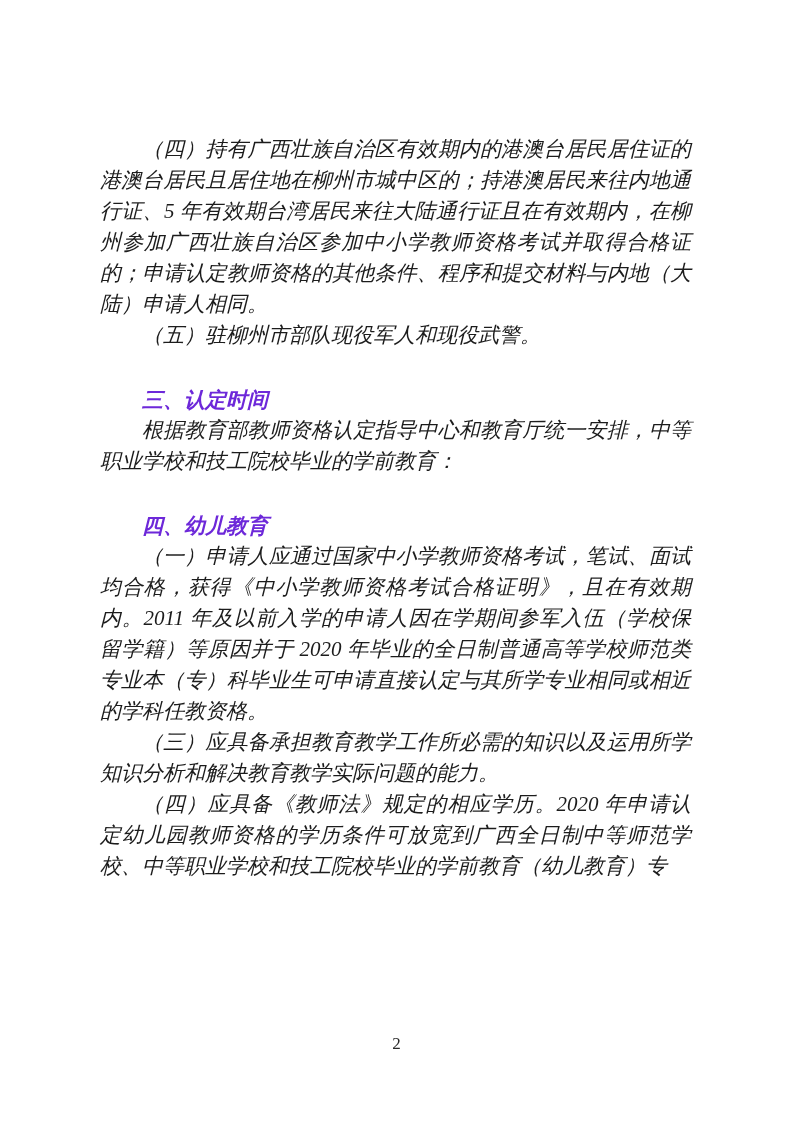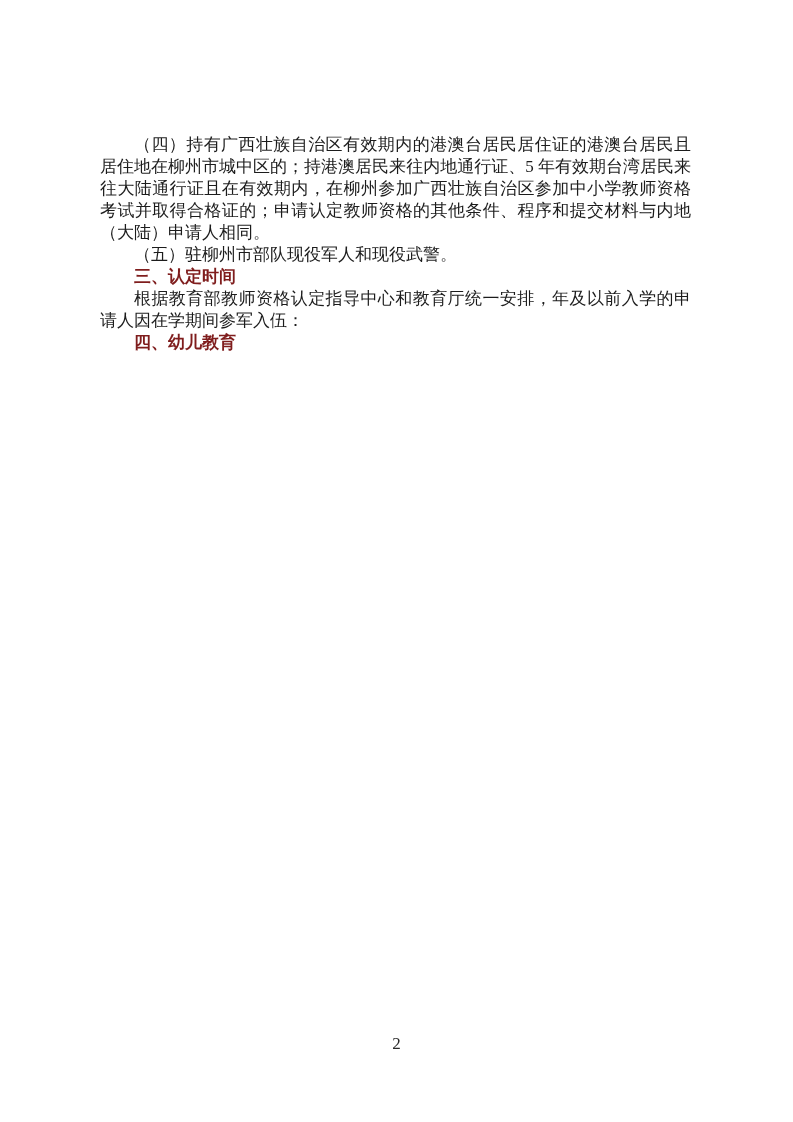--- a/index.html
+++ b/index.html
@@ -17,33 +17,35 @@
     color: #1c1c1c;
   }
   .content {
     position: absolute;
     left: 100px;
     top: 134px;
     width: 591px;
   }
   .para {
     margin: 0;
-    font-size: 17px;
-    line-height: 22px;
+    font-size: 21px;
+    line-height: 31px;
     text-align: justify;
     text-justify: inter-ideograph;
     text-indent: 2em;
     word-break: break-all;
     color: #1c1c1c;
     font-family: "Liberation Serif", "DejaVu Serif", serif;
+    font-style: italic;
   }
   .heading {
     font-family: "Liberation Sans", "DejaVu Sans", sans-serif;
     font-weight: bold;
-    color: #7f1d1d;
+    color: #6d28d9;
+    margin-top: 33px;
   }
   .page-number {
     position: absolute;
     left: 0;
     right: 0;
     top: 1035px;
     text-align: center;
     font-size: 17px;
     line-height: 17px;
     color: #2a2a2a;
@@ -51,17 +53,20 @@
   }
 </style>
 </head>
 <body>
 
 <div class="page">
   <div class="content">
     <p class="para">（四）持有广西壮族自治区有效期内的港澳台居民居住证的港澳台居民且居住地在柳州市城中区的；持港澳居民来往内地通行证、5 年有效期台湾居民来往大陆通行证且在有效期内，在柳州参加广西壮族自治区参加中小学教师资格考试并取得合格证的；申请认定教师资格的其他条件、程序和提交材料与内地（大陆）申请人相同。</p>
     <p class="para">（五）驻柳州市部队现役军人和现役武警。</p>
     <p class="para heading">三、认定时间</p>
-    <p class="para">根据教育部教师资格认定指导中心和教育厅统一安排，年及以前入学的申请人因在学期间参军入伍：</p>
+    <p class="para">根据教育部教师资格认定指导中心和教育厅统一安排，中等职业学校和技工院校毕业的学前教育：</p>
     <p class="para heading">四、幼儿教育</p>
+    <p class="para">（一）申请人应通过国家中小学教师资格考试，笔试、面试均合格，获得《中小学教师资格考试合格证明》，且在有效期内。2011 年及以前入学的申请人因在学期间参军入伍（学校保留学籍）等原因并于 2020 年毕业的全日制普通高等学校师范类专业本（专）科毕业生可申请直接认定与其所学专业相同或相近的学科任教资格。</p>
+    <p class="para">（三）应具备承担教育教学工作所必需的知识以及运用所学知识分析和解决教育教学实际问题的能力。</p>
+    <p class="para">（四）应具备《教师法》规定的相应学历。2020 年申请认定幼儿园教师资格的学历条件可放宽到广西全日制中等师范学校、中等职业学校和技工院校毕业的学前教育（幼儿教育）专</p>
   </div>
   <div class="page-number">2</div>
 </div>
 
 </body></html>

